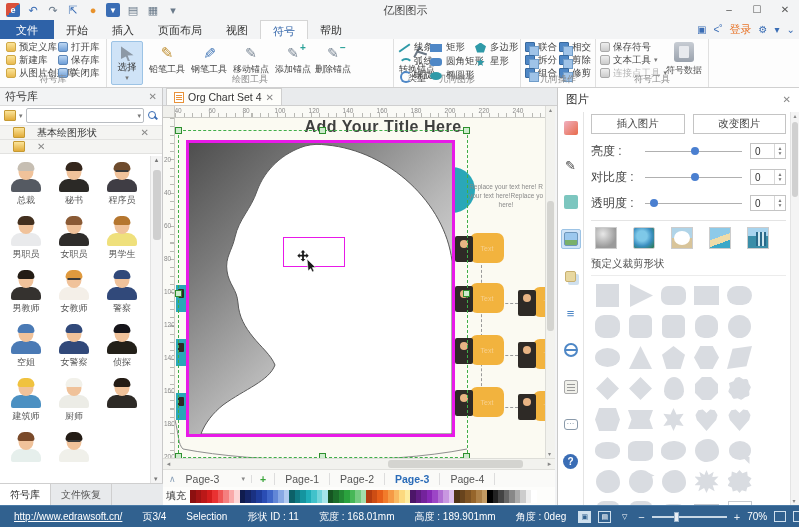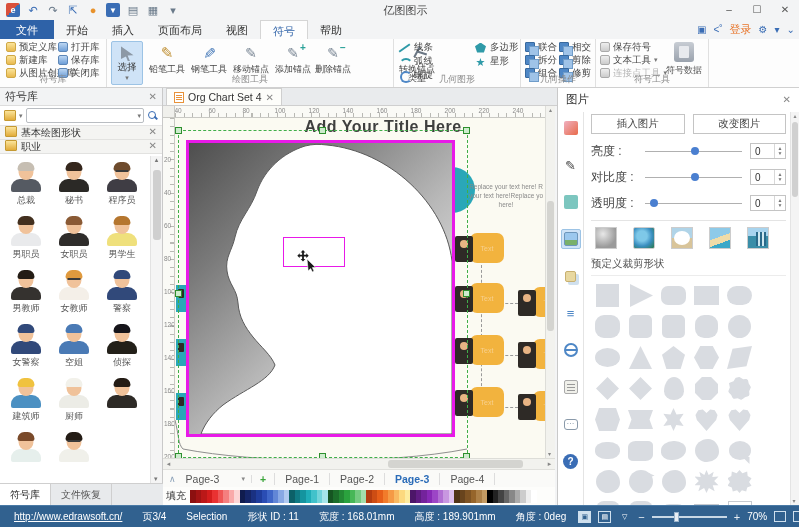--- a/index.html
+++ b/index.html
@@ -70,21 +70,21 @@
   
   #sidebar { position:absolute; left:0; top:88px; width:163px; height:417px; background:#fff; border-right:1px solid #c9c9c9; }
   #sb-header { height:18px; display:flex; align-items:center; justify-content:space-between; padding:0 5px; font-size:11px; color:#333; background:#f2f3f4; border-bottom:1px solid #ddd; }
   .x-btn { color:#888; font-size:10px; cursor:default; }
   #sb-search { height:20px; display:flex; align-items:center; gap:3px; padding:0 4px; border-bottom:1px solid #e5e5e5; }
   .book-i { width:12px; height:11px; background:linear-gradient(#fbe49a,#e2ac3a); border:1px solid #c59a33; border-radius:1px; }
   #sb-input { flex:1; height:15px; border:1px solid #b9bdc2; border-radius:2px; background:#fff; font-size:9px; padding:0 2px; display:flex; align-items:center; justify-content:flex-end; color:#888; }
   .mag-i { width:11px; height:11px; position:relative; }
   .mag-i::before { content:""; position:absolute; left:1px; top:1px; width:6px; height:6px; border:1.5px solid #3a6db5; border-radius:50%; }
   .mag-i::after { content:""; position:absolute; left:7px; top:7px; width:4px; height:1.5px; background:#3a6db5; transform:rotate(45deg); }
-  .sb-section { height:14px; display:flex; align-items:flex-start; gap:4px; padding:0 5px; background:#f4f4f2; border-bottom:1px solid #e2e2e0; font-size:10px; color:#333; }
+  .sb-section { height:14px; display:flex; align-items:center; gap:12px; padding:0 13px; background:#f4f4f2; border-bottom:1px solid #e2e2e0; font-size:10px; color:#333; }
   .sb-section .sec-label { flex:1; }
   #prof-grid { position:absolute; left:0; top:68px; bottom:22px; width:150px; display:flex; flex-wrap:wrap; align-content:flex-start; overflow:hidden; padding:2px 0 0 2px; }
   .prof { width:48px; height:54px; display:flex; flex-direction:column; align-items:center; font-size:9px; color:#555; }
   .av { position:relative; width:34px; height:36px; flex:none; }
   .av .body { position:absolute; bottom:2px; left:50%; transform:translateX(-50%); width:30px; height:13px; border-radius:9px 9px 2px 2px; }
   .av .head { position:absolute; left:50%; top:6px; transform:translateX(-50%); width:15px; height:16px; border-radius:50%; background:#f0c29a; }
   .av .hair { position:absolute; left:50%; top:4px; transform:translateX(-50%); width:17px; height:9px; border-radius:9px 9px 3px 3px; }
   .av .glasses { position:absolute; left:50%; top:12px; transform:translateX(-50%); width:13px; height:3px; border-top:2px solid #3a3a3a; }
   #sb-vscroll { position:absolute; right:0; top:68px; bottom:22px; width:12px; background:#f4f4f4; border-left:1px solid #e2e2e2; font-size:7px; color:#777; text-align:center; }
   #sb-vscroll .sthumb { position:absolute; left:2px; top:14px; width:8px; height:70px; background:#cfcfcf; border-radius:3px; }
@@ -372,20 +372,34 @@
           </div>
           <div class="gs-item">
             <span class="gicon gi-arc"></span>
             <span>弧线</span>
           </div>
           <div class="gs-item">
             <span class="gicon gi-spiral"></span>
             <span>螺旋</span>
           </div>
         </div>
+      <div class="rcol" id="geos-c2" style="left:36px">
+          <div class="gs-item">
+            <span class="gicon gi-rect"></span>
+            <span>矩形</span>
+          </div>
+          <div class="gs-item">
+            <span class="gicon gi-roundrect"></span>
+            <span>圆角矩形</span>
+          </div>
+          <div class="gs-item">
+            <span class="gicon gi-ellipse"></span>
+            <span>椭圆形</span>
+          </div>
+        </div>
       <div class="rcol" id="geos-c3" style="left:80px">
           <div class="gs-item">
             <span class="gicon gi-polygon"></span>
             <span>多边形</span>
           </div>
           <div class="gs-item">
             <span class="gicon gi-star">★</span>
             <span>星形</span>
           </div>
         </div>
@@ -461,21 +475,20 @@
       <span class="mag-i"></span>
     </div>
     <div id="sb-sections">
         <div class="sb-section">
           <span class="book-i"></span>
           <span class="sec-label">基本绘图形状</span>
           <span class="x-btn">✕</span>
         </div>
         <div class="sb-section">
           <span class="book-i"></span>
-          <span class="sec-label">职业</span>
           <span class="x-btn">✕</span>
         </div>
       </div>
     <div id="prof-grid">
         <div class="prof">
           <div class="av">
             <div class="body" style="background: rgb(85, 90, 98);"></div>
             <div class="head"></div>
             <div class="hair" style="background: rgb(198, 190, 178);"></div>
           </div>
@@ -542,33 +555,33 @@
         <div class="prof">
           <div class="av">
             <div class="body" style="background: rgb(49, 73, 122);"></div>
             <div class="head"></div>
             <div class="hair" style="background: rgb(49, 73, 122);"></div>
           </div>
           <div>警察</div>
         </div>
         <div class="prof">
           <div class="av">
+            <div class="body" style="background: rgb(74, 122, 181);"></div>
+            <div class="head"></div>
+            <div class="hair" style="background: rgb(74, 122, 181);"></div>
+          </div>
+          <div>空姐</div>
+        </div>
+        <div class="prof">
+          <div class="av">
             <div class="body" style="background: rgb(49, 73, 122);"></div>
             <div class="head"></div>
             <div class="hair" style="background: rgb(49, 73, 122);"></div>
           </div>
           <div>女警察</div>
-        </div>
-        <div class="prof">
-          <div class="av">
-            <div class="body" style="background: rgb(74, 122, 181);"></div>
-            <div class="head"></div>
-            <div class="hair" style="background: rgb(74, 122, 181);"></div>
-          </div>
-          <div>空姐</div>
         </div>
         <div class="prof">
           <div class="av">
             <div class="body" style="background: rgb(35, 32, 25);"></div>
             <div class="head"></div>
             <div class="hair" style="background: rgb(22, 21, 26);"></div>
           </div>
           <div>侦探</div>
         </div>
         <div class="prof">

